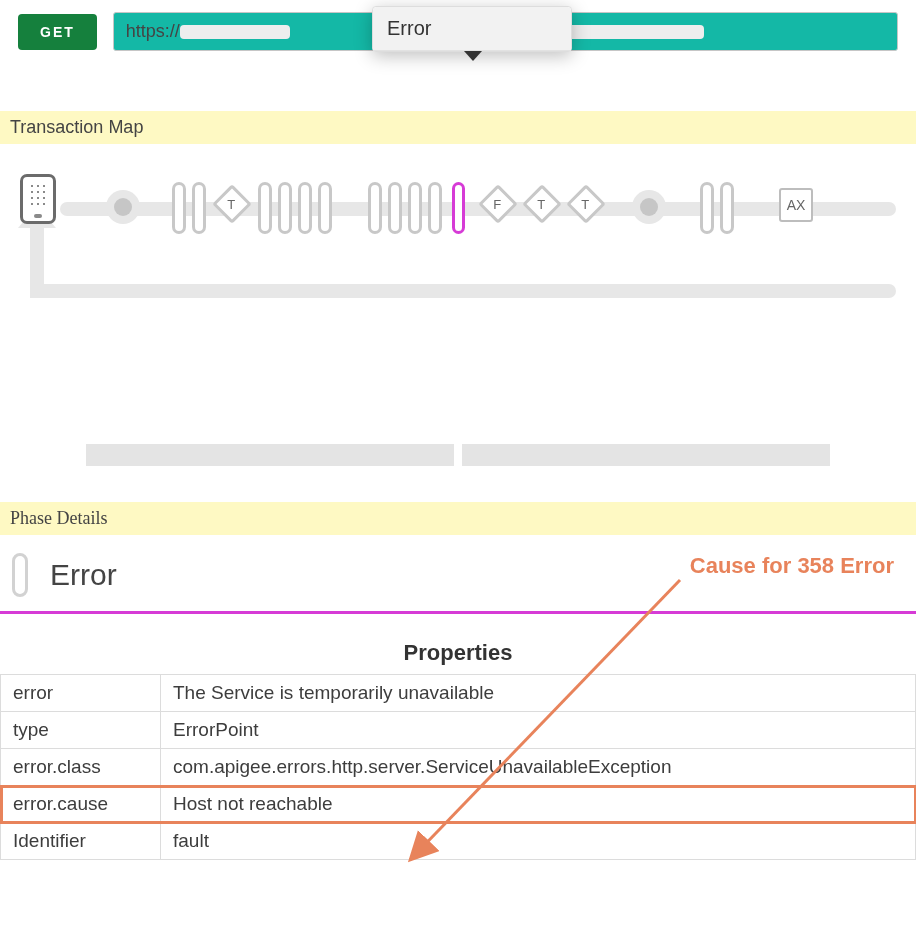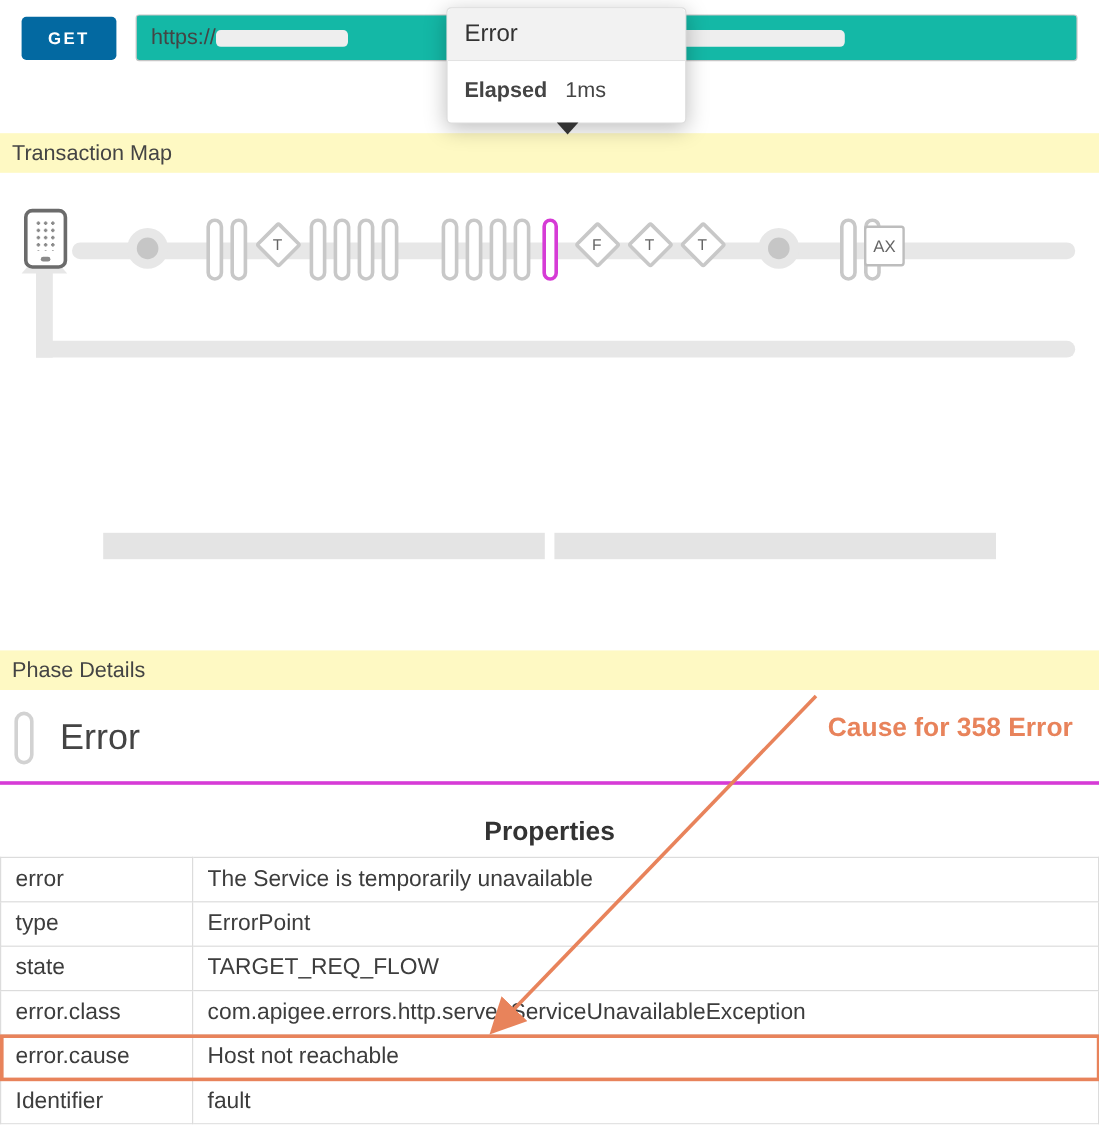--- a/index.html
+++ b/index.html
@@ -12,21 +12,21 @@
   }
 
   
   .toprow {
     display: flex;
     align-items: center;
     gap: 16px;
     padding: 12px 18px 0 18px;
   }
   .get-btn {
-    background: #0369a1;
+    background: #15803d;
     color: #fff;
     font-weight: 700;
     letter-spacing: 2px;
     border: none;
     border-radius: 4px;
     padding: 10px 22px;
     font-size: 14px;
   }
   .url-box {
     flex: 1;
@@ -86,21 +86,21 @@
   }
 
   
   .section-head {
     background: #fef9c3;
     padding: 6px 10px;
     font-size: 18px;
     color: #444;
     margin-top: 60px;
   }
-  .section-head.pd { margin-top: 76px; }
+  .section-head.pd { margin-top: 36px; font-family: Liberation Serif, serif; }
 
   
   .tmap {
     position: relative;
     height: 190px;
     padding: 30px 20px 0 20px;
   }
   .flowline {
     position:absolute;
     left:60px; right:20px; top:58px;
@@ -259,24 +259,20 @@
   <button class="get-btn">GET</button>
   <div class="url-box">
     <span>https://</span><span class="url-blur" style="width:110px"></span>
     <span style="display:inline-block;width:4px"></span>
     <span class="url-blur" style="width:230px;margin-left:170px"></span>
   </div>
 </div>
 
 <div class="tooltip-wrap">
   <div class="tooltip-head">Error</div>
-  <div class="tooltip-body">
-    <b>Elapsed</b>
-    <span>1ms</span>
-  </div>
   <div class="tooltip-arrow"></div>
 </div>
 
 <div class="section-head">Transaction Map</div>
 
 <div class="tmap">
   <div class="flowline"></div>
   <div class="returnline"></div>
   <div class="return-up"></div>
   <div class="return-arrow"></div>
@@ -313,21 +309,21 @@
       <span>T</span>
     </div>
 
   <div class="node-circle" style="left:632px">
       <div class="inner"></div>
     </div>
 
   <div class="pill" style="left:700px"></div>
   <div class="pill" style="left:720px"></div>
 
-  <div class="ax-box" style="left:720px">AX</div>
+  <div class="ax-box" style="left:779px">AX</div>
 </div>
 
 <div style="height:100px"></div>
 <div class="grey-bars">
   <div></div>
     <div></div>
 </div>
 
 <div class="section-head pd">Phase Details</div>
 
@@ -341,24 +337,20 @@
 
 <table class="props">
   <tbody id="props-body">
       <tr>
         <td class="k">error</td>
         <td>The Service is temporarily unavailable</td>
       </tr>
       <tr>
         <td class="k">type</td>
         <td>ErrorPoint</td>
-      </tr>
-      <tr>
-        <td class="k">state</td>
-        <td>TARGET_REQ_FLOW</td>
       </tr>
       <tr>
         <td class="k">error.class</td>
         <td>com.apigee.errors.http.server.ServiceUnavailableException</td>
       </tr>
       <tr class="highlight">
         <td class="k">error.cause</td>
         <td>Host not reachable</td>
       </tr>
       <tr>

